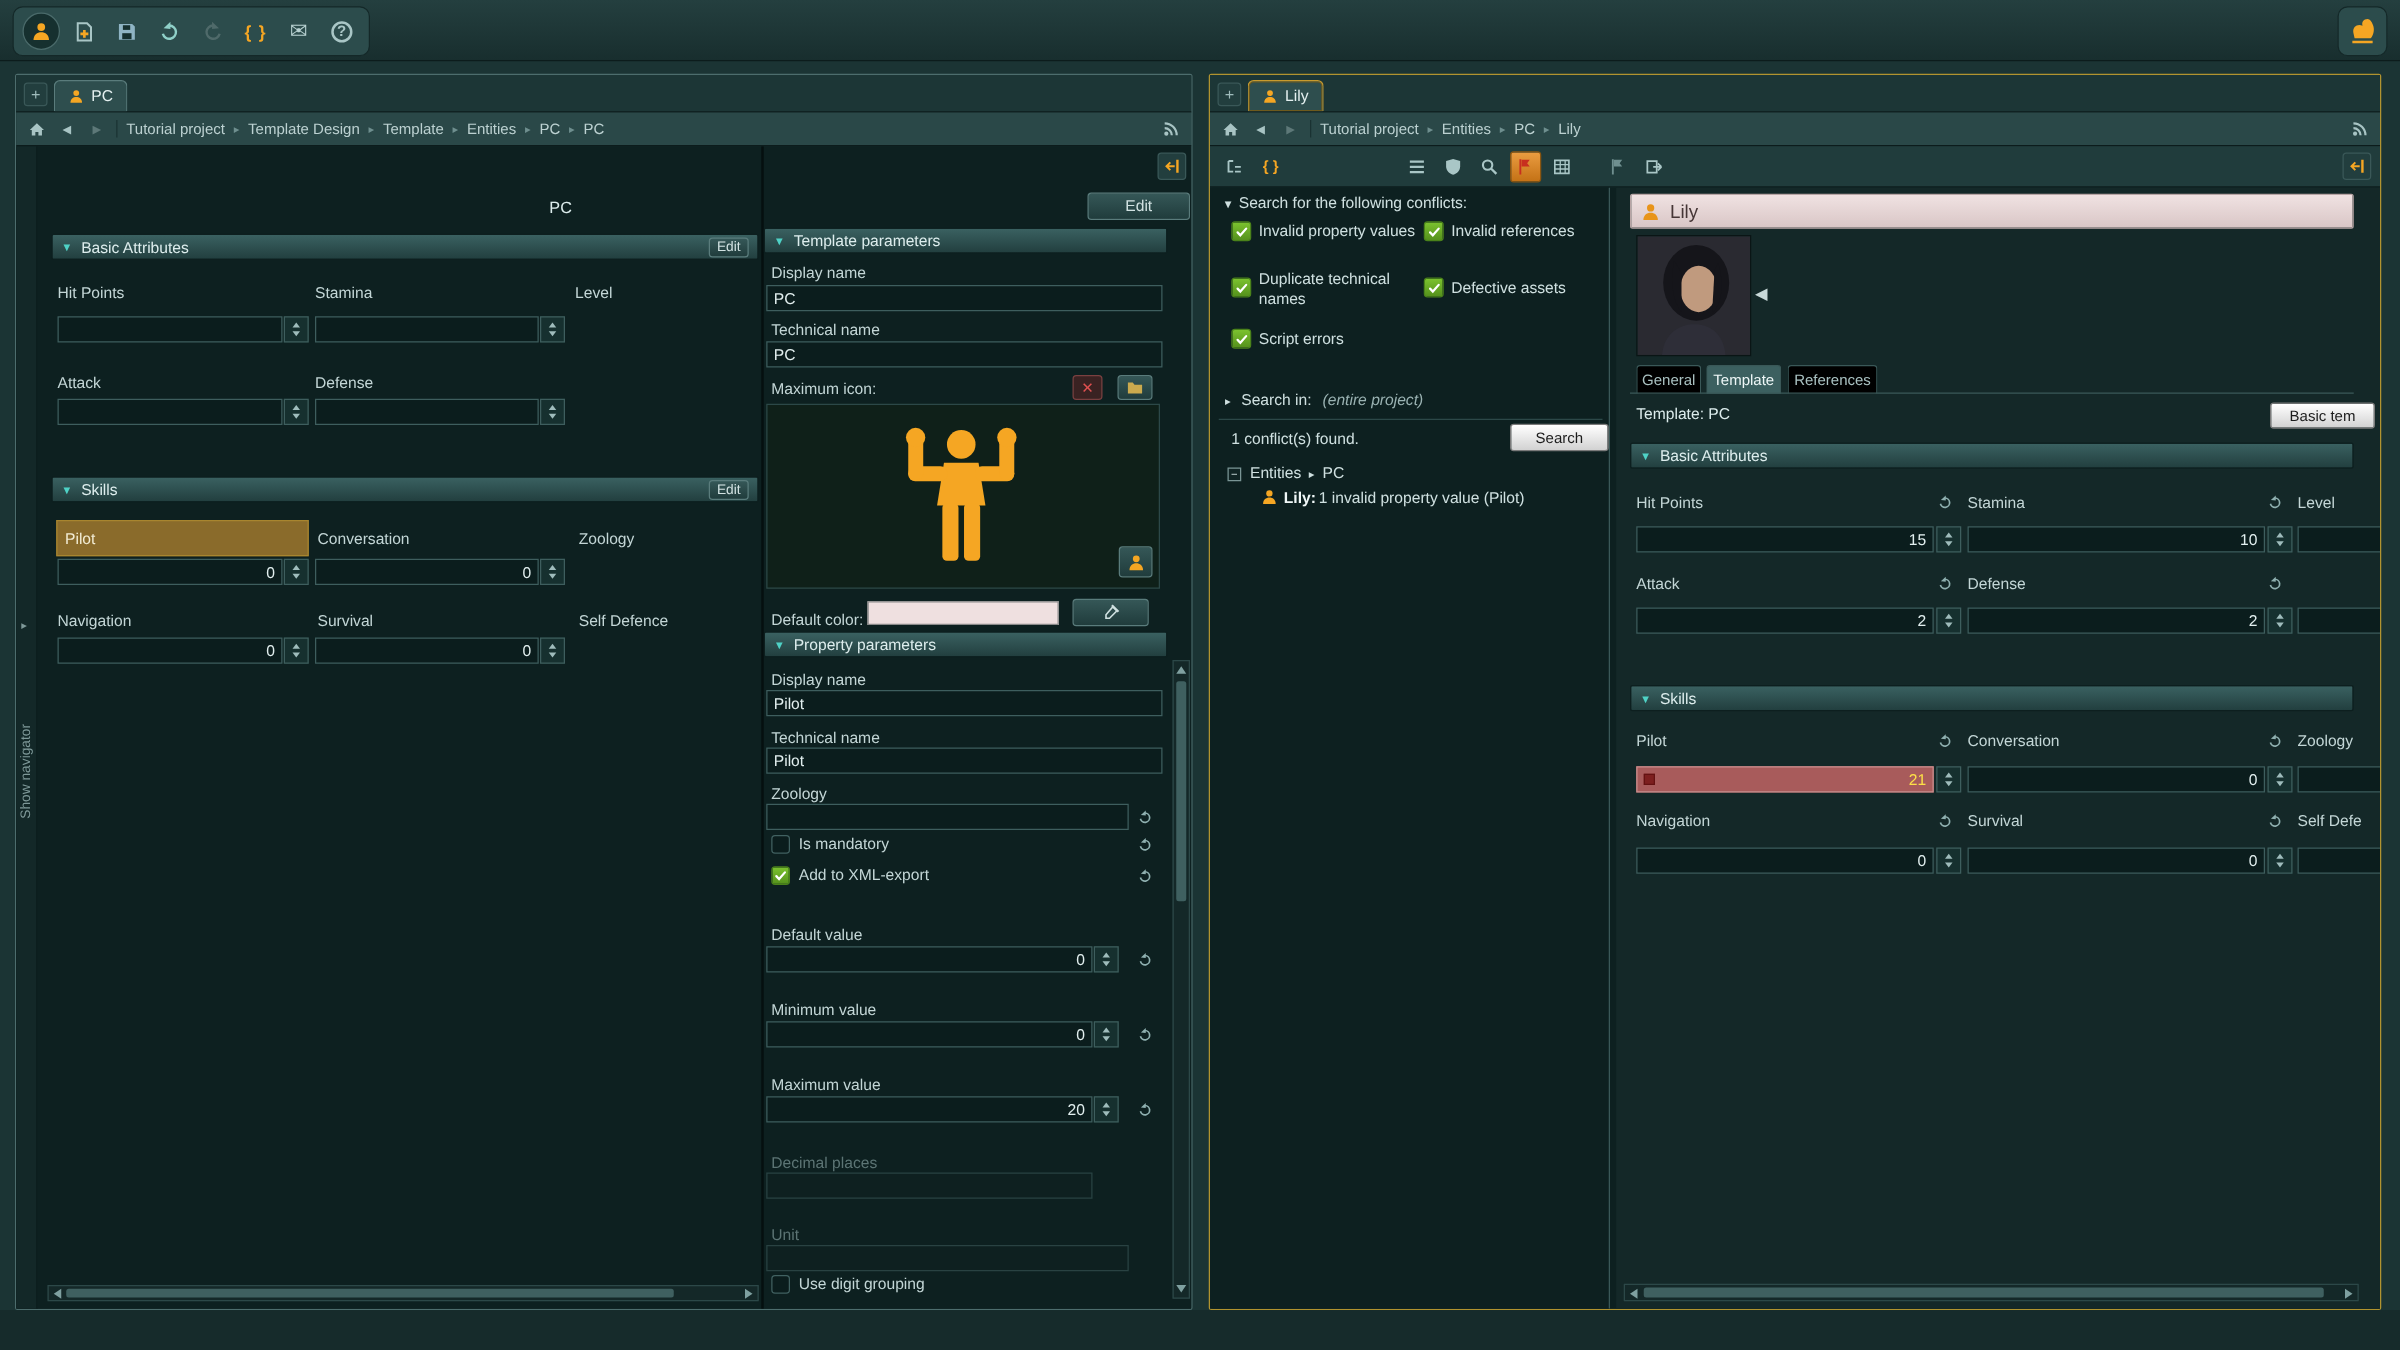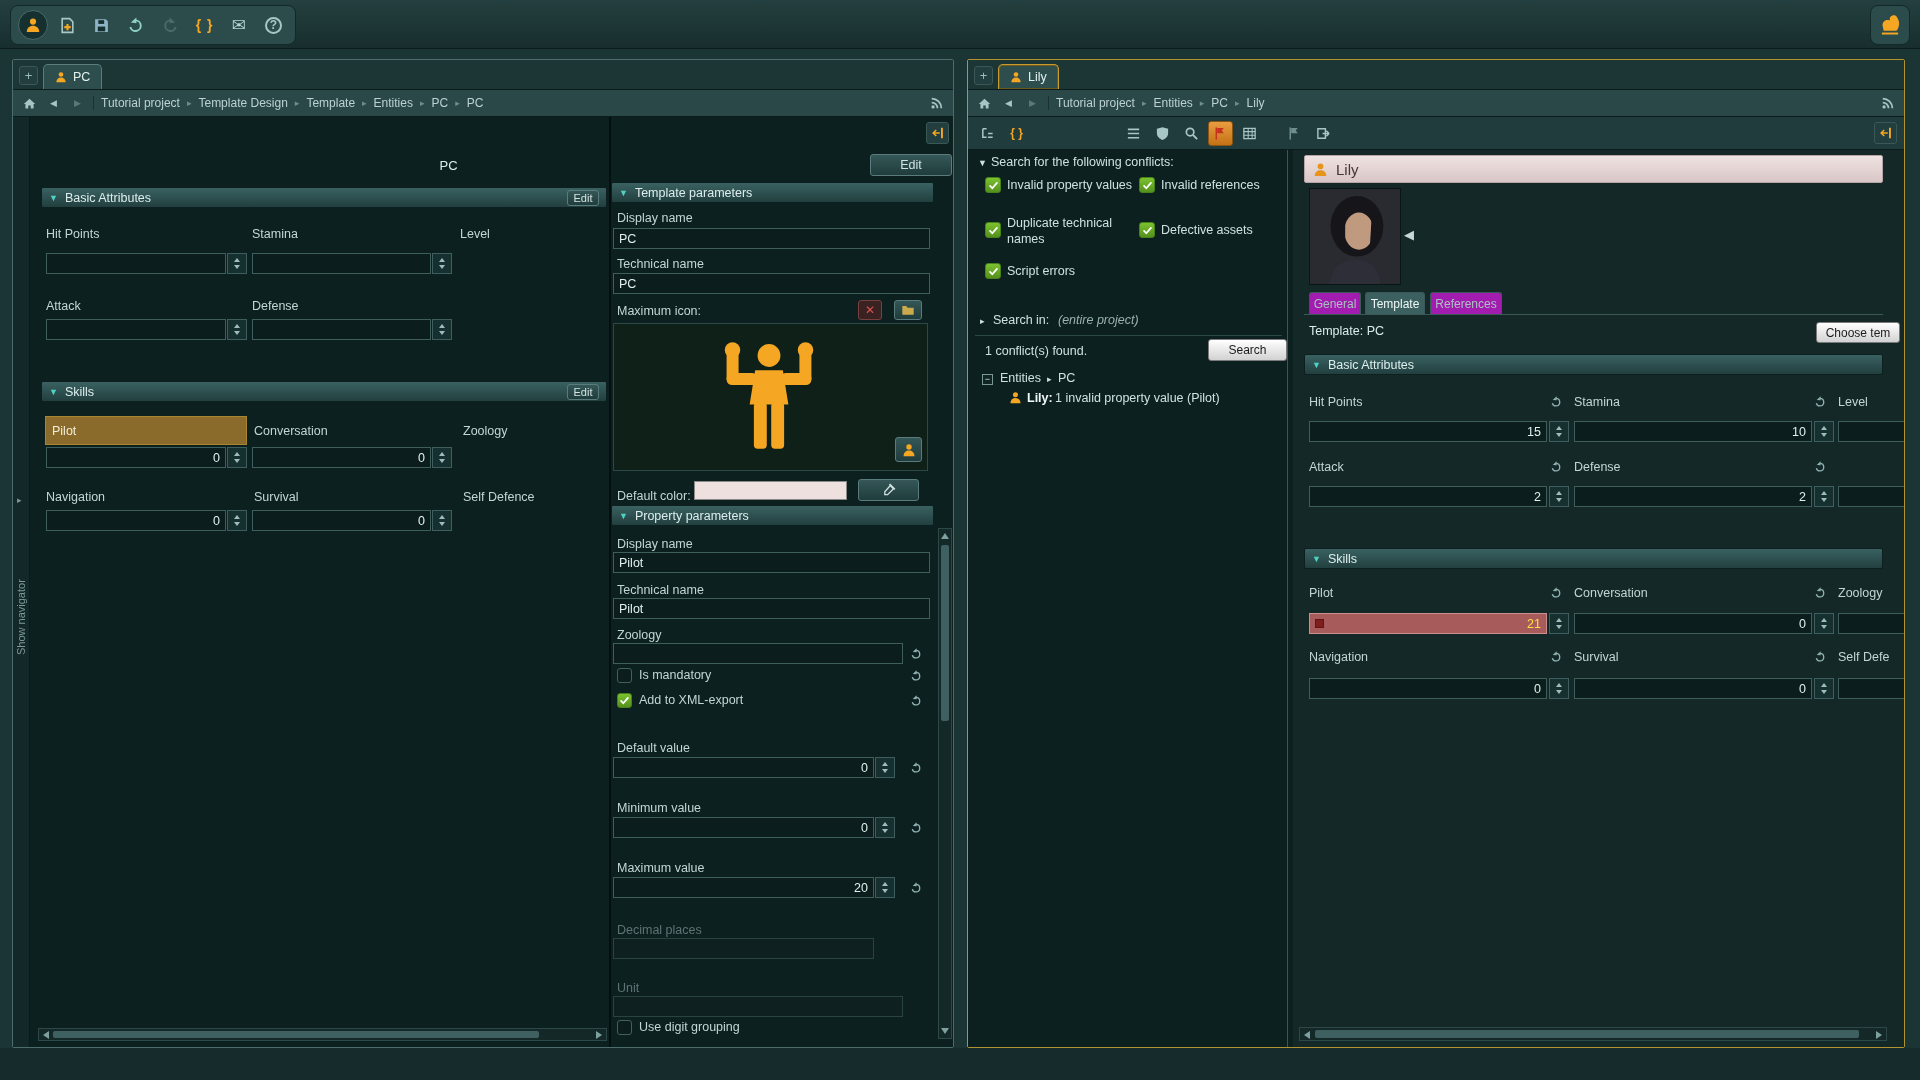--- a/index.html
+++ b/index.html
@@ -125,21 +125,21 @@
         background:#102424;color:#cfe0e0;font-size:9px;line-height:9px;text-align:center}
   .itoggle{color:#cfe0e0;font-size:9px}
 
   
   #entity{position:absolute;left:325px;top:0;right:0;bottom:0;background:#142828;overflow:hidden}
   .lilyhdr{position:absolute;background:linear-gradient(#f0e2e2,#d9c6c6);
            border:1px solid #b8a5a5;border-radius:2px;display:flex;align-items:center;
            gap:8px;padding:0 8px;color:#463636;font-size:15px}
   .dropzone{position:absolute;background:#1b2b2b;border:1px solid #0a1616;display:flex;
             align-items:center;justify-content:center;color:#7d8f8f;font-style:italic;font-size:12.5px}
-  .etab{position:absolute;height:23px;background:#a21caf;border:1px solid #3a5858;
+  .etab{position:absolute;height:23px;background:#000000;border:1px solid #3a5858;
         border-bottom:none;border-radius:3px 3px 0 0;display:flex;align-items:center;
         justify-content:center;font-size:12px;color:#aac2c2}
   .etab.on{background:#3c6060;color:#eef7f7}
   .etabline{position:absolute;height:1px;background:#3a5858}
 
   
   #banner{position:absolute;left:0;top:899px;width:1920px;height:119px;
           background:rgba(11,80,86,0.94);display:flex;align-items:center;z-index:50}
   #banner .btext{margin-left:83px;font-size:54px;font-weight:bold;color:#ffffff;
           text-shadow:0 2px 6px rgba(0,0,0,0.45);letter-spacing:0.3px}
@@ -752,21 +752,21 @@
         <div class="etab on" style="left:72px;top:142px;width:60px">
             <span>Template</span>
           </div>
         <div class="etab" style="left:137px;top:142px;width:72px">
             <span>References</span>
           </div>
         <div class="etabline" style="left:11px;top:164px;width:579px"></div>
 
         <span class="lbl" style="left:16px;top:174px;color:#dcecec">Template: PC</span>
         <div class="litebtn" style="left:523px;top:172px;width:84px;height:21px">
-          <span>Choose tem</span>
+          <span>Basic tem</span>
         </div>
 
         <div class="sechdr" style="left:11px;top:204px;width:579px">
           <span class="chev">▼</span>
           <span>Basic Attributes</span>
         </div>
 
         <span class="lbl" style="left:16px;top:245px">Hit Points</span>
         <div class="ubtn" style="left:254px;top:244px">
             <svg width="12" height="12">

